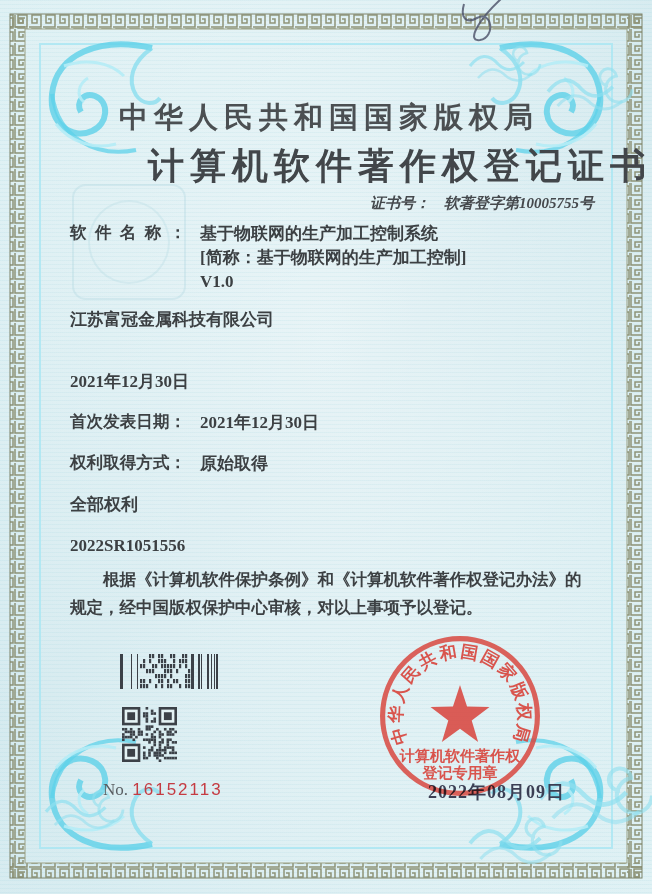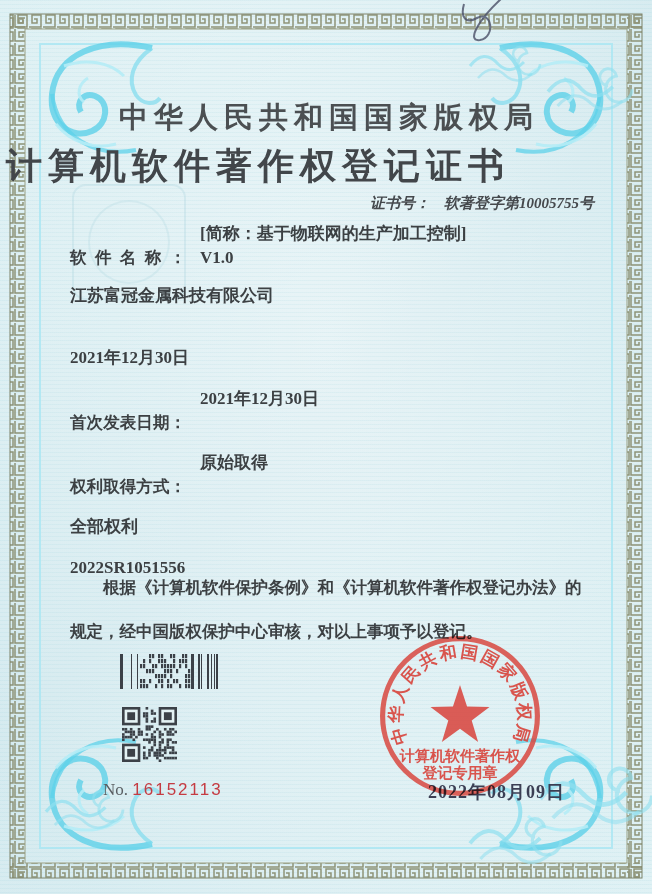--- a/index.html
+++ b/index.html
@@ -11,41 +11,41 @@
       radial-gradient(ellipse at 50% 38%, rgba(255,255,255,.30), rgba(170,214,224,.14) 86%),
       linear-gradient(135deg,#e7f5f7 0%,#ddeef2 48%,#e9f6f8 100%);
   }
   .frame{position:absolute;inset:0;z-index:1;pointer-events:none;}
   .content{position:absolute;inset:0;z-index:2;color:#3f4347;}
   .authority{
     position:absolute;top:98px;left:0;right:0;text-align:center;
     font-size:29px;font-weight:bold;letter-spacing:6px;color:#4b4f52;text-indent:6px;
   }
   .cert-title{
-    position:absolute;top:142px;left:0;right:0;text-align:left;
+    position:absolute;top:142px;left:0;right:0;text-align:right;
     font-size:36px;font-weight:bold;letter-spacing:6px;color:#42464a;text-indent:6px;
   }
   .certno-line{
     position:absolute;top:194px;right:58px;font-size:15px;font-weight:bold;color:#45494d;font-style:italic;
   }
   .certno-line .gap{display:inline-block;width:14px;}
   .fields{position:absolute;left:70px;top:222px;width:530px;}
   .row{display:flex;align-items:flex-start;margin-top:17px;}
   .row.first{margin-top:0;}
   .row.owner{margin-top:14px;margin-bottom:38px;}
   .lbl{
     display:inline-block;width:116px;flex:0 0 116px;margin-right:14px;
     font-size:16.5px;font-weight:bold;color:#3c4043;
-    text-align:justify;text-align-last:justify;white-space:nowrap;margin-top:25px;
+    text-align:justify;text-align-last:justify;white-space:nowrap;
   }
   .val{font-size:17px;font-weight:bold;color:#3c4043;line-height:24px;}
   .val .line{display:block;}
   .statement{
     position:absolute;left:70px;top:566px;width:516px;
-    font-size:16.5px;font-weight:bold;color:#3c4043;line-height:44px;
+    font-size:16.5px;font-weight:bold;color:#3c4043;line-height:28px;
     text-indent:2em;margin:0;
   }
   .barcode-wrap{position:absolute;left:120px;top:654px;z-index:2;}
   .qr-wrap{position:absolute;left:122px;top:707px;z-index:2;}
   .seal-wrap{position:absolute;left:374px;top:630px;width:172px;height:172px;z-index:3;opacity:.92;mix-blend-mode:multiply;}
   .issue-date{position:absolute;left:388px;top:780px;font-size:18px;font-weight:bold;color:#3b3f54;letter-spacing:1px;z-index:2;margin-left:40px;}
   .serial{position:absolute;left:103px;top:780px;font-size:17px;z-index:2;color:#5a5e62;}
   .serial .num{color:#c53b42;letter-spacing:2px;font-family:"Liberation Sans","DejaVu Sans",sans-serif;}
   .watermark{
     position:absolute;left:72px;top:184px;width:110px;height:112px;z-index:0;
@@ -116,20 +116,21 @@
     <div class="cert-title">计算机软件著作权登记证书</div>
 
     <div class="certno-line">
       <span>证书号：</span><span class="gap"></span><span>软著登字第10005755号</span>
     </div>
 
     <div class="fields">
       <div class="row first">
         <span class="lbl">软件名称：</span>
         <span class="val">
+          <span class="line">基于物联网的生产加工控制系统</span>
           <span class="line">[简称：基于物联网的生产加工控制]</span>
           <span class="line">V1.0</span>
         </span>
       </div>
       <div class="row owner">
         <span class="val">江苏富冠金属科技有限公司</span>
       </div>
       <div class="row">
         <span class="val">2021年12月30日</span>
       </div>

